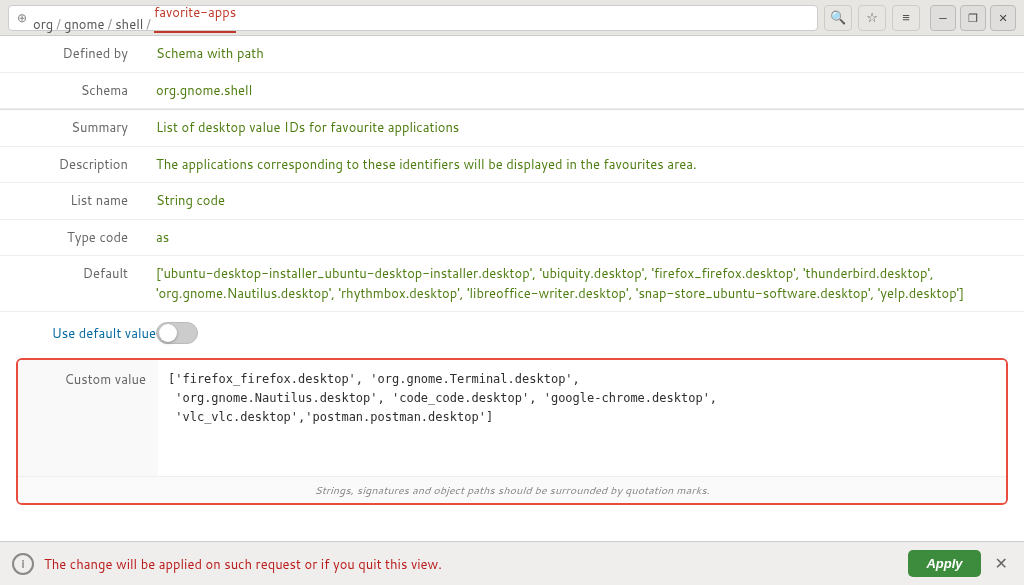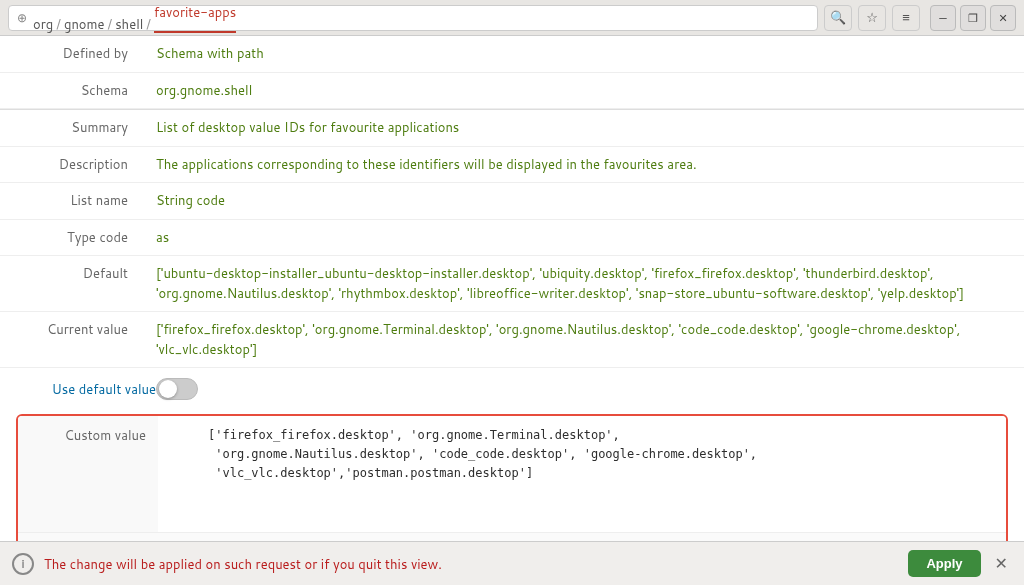--- a/index.html
+++ b/index.html
@@ -165,21 +165,20 @@
 
     
     .custom-value-section {
       margin: 4px 16px 12px 16px;
       border: 2px solid #e74c3c;
       border-radius: 6px;
       overflow: hidden;
     }
     .custom-value-inner {
       display: flex;
-      gap: 40px;
     }
     .custom-value-label {
       text-align: right;
       width: 140px;
       min-width: 140px;
       padding: 10px 12px 10px 0;
       color: #666;
       font-size: 13px;
       background: #f9f9f9;
       padding-left: 16px;
@@ -237,20 +236,21 @@
     }
     .apply-button {
       background: #3d8b3d;
       color: white;
       border: none;
       border-radius: 5px;
       padding: 6px 18px;
       font-size: 13px;
       font-weight: bold;
       cursor: pointer;
+      font-style: italic;
     }
     .close-bottom-btn {
       background: none;
       border: none;
       font-size: 16px;
       color: #666;
       cursor: pointer;
       padding: 2px 4px;
     }
   </style>
@@ -315,24 +315,20 @@
       <td class="value-cell">String code</td>
     </tr>
     <tr>
       <td class="label-cell">Type code</td>
       <td class="value-cell">as</td>
     </tr>
     <tr>
       <td class="label-cell">Default</td>
       <td class="value-cell">['ubuntu-desktop-installer_ubuntu-desktop-installer.desktop', 'ubiquity.desktop', 'firefox_firefox.desktop', 'thunderbird.desktop', 'org.gnome.Nautilus.desktop', 'rhythmbox.desktop', 'libreoffice-writer.desktop', 'snap-store_ubuntu-software.desktop', 'yelp.desktop']</td>
     </tr>
-    <tr>
-      <td class="label-cell">Current value</td>
-      <td class="value-cell">['firefox_firefox.desktop', 'org.gnome.Terminal.desktop', 'org.gnome.Nautilus.desktop', 'code_code.desktop', 'google-chrome.desktop', 'vlc_vlc.desktop']</td>
-    </tr>
   </tbody>
     </table>
 
   <div class="toggle-container">
     <div class="toggle-label">Use default value</div>
     <div class="toggle">
       <div class="toggle-knob"></div>
     </div>
   </div>
 

